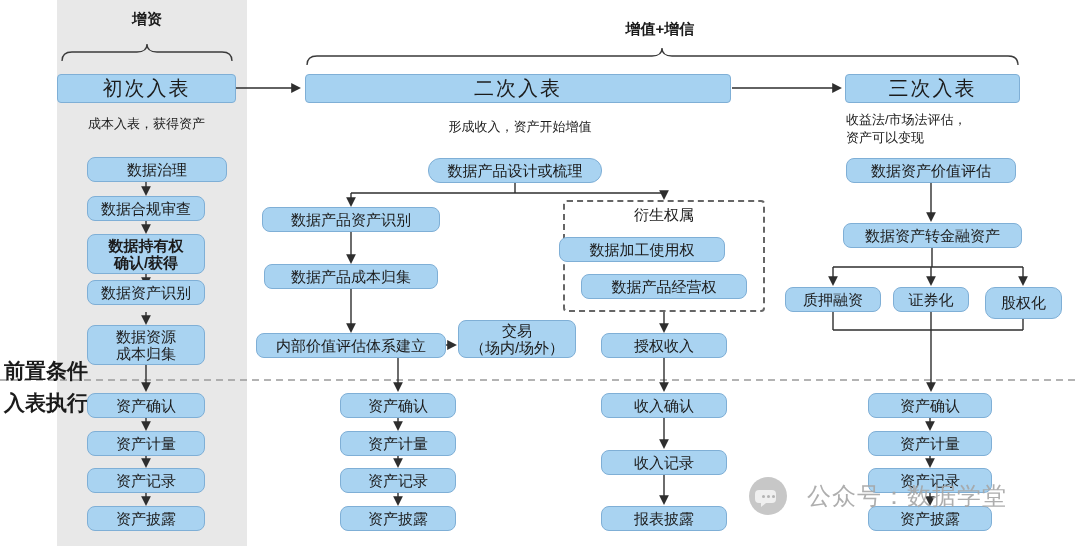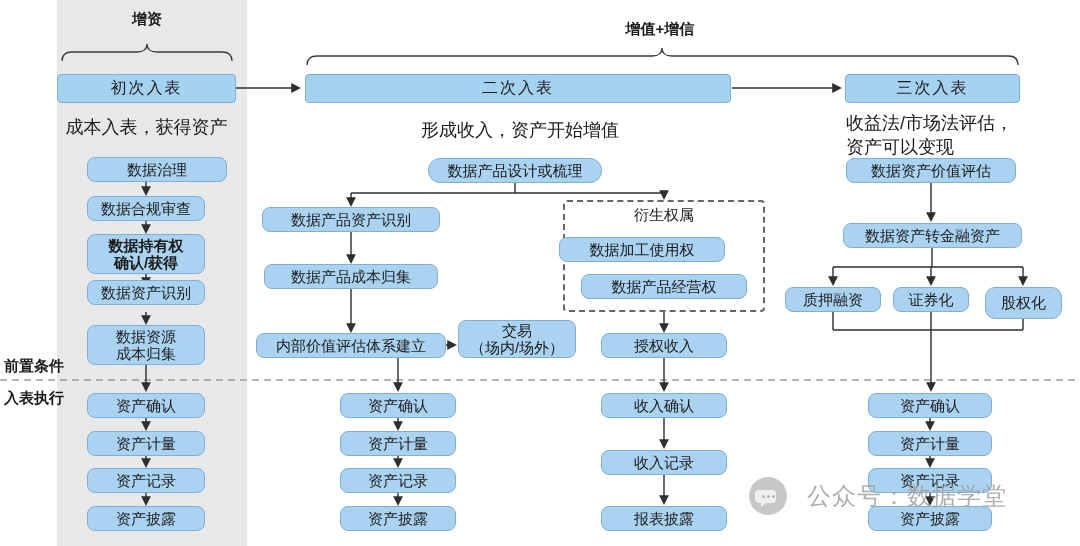--- a/index.html
+++ b/index.html
@@ -13,26 +13,26 @@
   .svg-layer { position:absolute; left:0; top:0; width:1080px; height:546px; z-index:1; }
   .box {
     position:absolute; z-index:2; display:flex; align-items:center; justify-content:center;
     background:var(--box_fill,#a9d3f1); border:1px solid var(--box_border,#7fafd6);
     border-radius:8px; font-size:15px; line-height:1.15; text-align:center;
     white-space:pre-line; box-sizing:border-box; padding:0 3px;
   }
   .hdr {
     position:absolute; z-index:2; display:flex; align-items:center; justify-content:center;
     background:var(--header_fill,#a6d2f1); border:1px solid var(--box_border,#7fafd6);
-    border-radius:4px; font-size:16px; letter-spacing:2px; box-sizing:border-box;
+    border-radius:4px; font-size:20px; letter-spacing:2px; box-sizing:border-box;
   }
-  .note { position:absolute; z-index:2; font-size:18px; line-height:1.35;
+  .note { position:absolute; z-index:2; font-size:13px; line-height:1.35;
     white-space:pre-line; }
   .center { text-align:center; }
-  .lbl { position:absolute; z-index:2; font-size:15px; font-weight:700; }
+  .lbl { position:absolute; z-index:2; font-size:21px; font-weight:700; }
   .bracket-label { position:absolute; z-index:2; font-size:15px; font-weight:600; text-align:center; }
   .dashed-group { position:absolute; z-index:1; border:2px dashed #666;
     border-radius:4px; background:transparent; box-sizing:border-box; }
   .group-title { position:absolute; z-index:2; font-size:15px; text-align:center; }
   .watermark { position:absolute; z-index:3; display:flex; align-items:center; gap:10px;
     color:rgba(165,165,165,0.9); font-size:24px; letter-spacing:1px; }
 </style>
 </head>
 <body>
 

